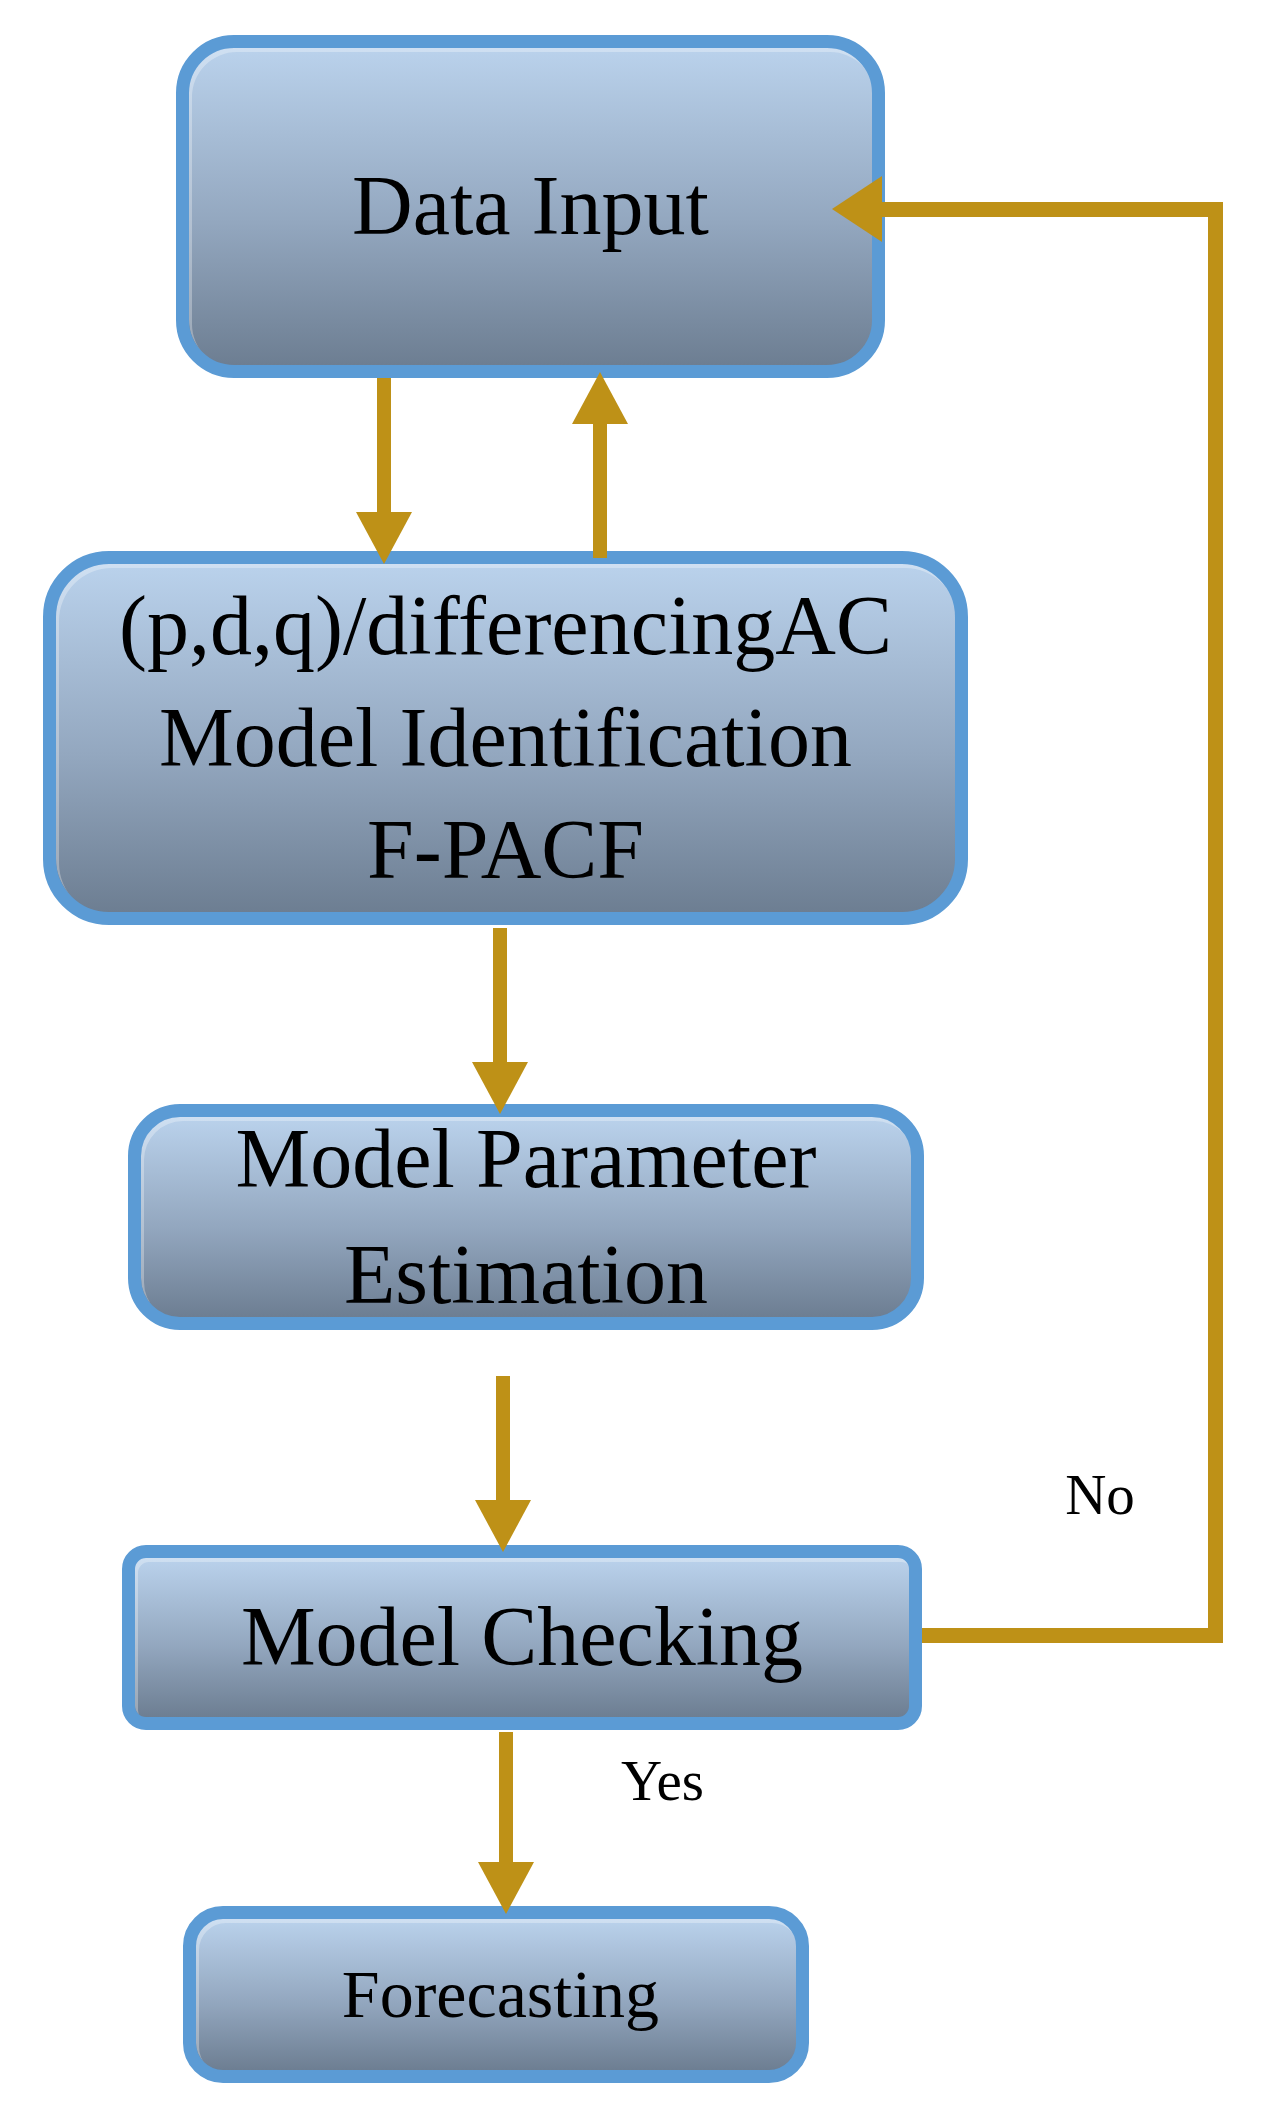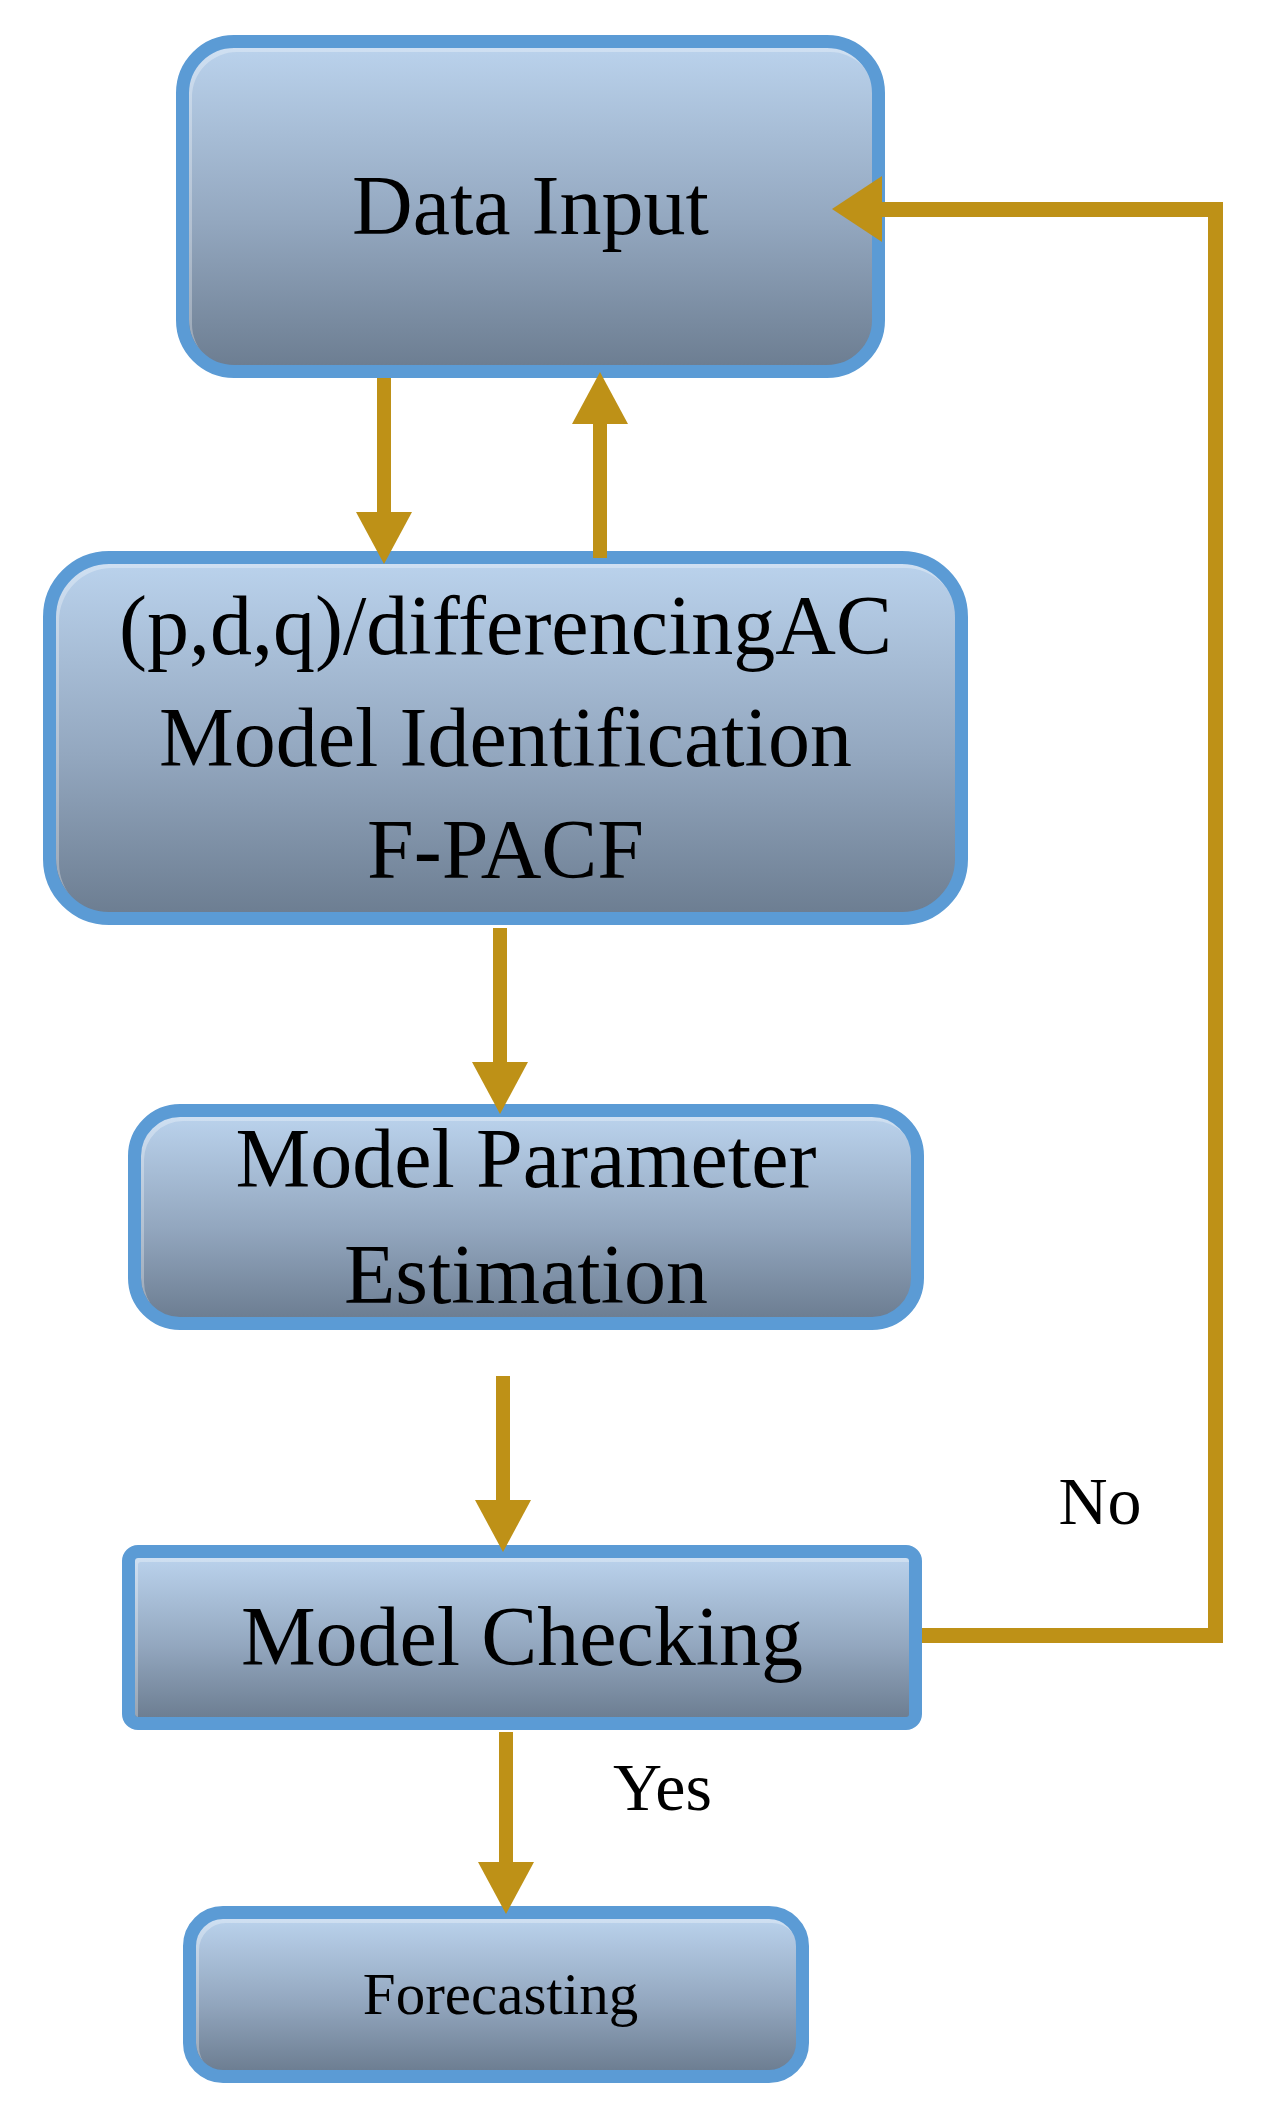--- a/index.html
+++ b/index.html
@@ -23,22 +23,22 @@
     flex-direction:column;
     align-items:center;
     justify-content:center;
     text-align:center;
     line-height:1.32;
   }
   .node .nline{display:block;white-space:nowrap;}
   .node-data-input{left:176px;top:35px;width:709px;height:343px;border-radius:58px;font-size:84px;line-height:1.72;}
   .node-model-identification{left:43px;top:551px;width:925px;height:374px;border-radius:66px;font-size:84px;line-height:1.33;}
   .node-model-parameter-estimation{left:128px;top:1104px;width:796px;height:226px;border-radius:52px;font-size:84px;line-height:1.38;}
-  .node-model-checking{left:122px;top:1545px;width:800px;height:185px;border-radius:16px;font-size:84px;}
-  .node-forecasting{left:183px;top:1906px;width:626px;height:177px;border-radius:40px;font-size:59px;padding-left:9px;}
+  .node-model-checking{left:122px;top:1545px;width:800px;height:185px;border-radius:24px;font-size:84px;}
+  .node-forecasting{left:183px;top:1906px;width:626px;height:177px;border-radius:40px;font-size:68px;padding-left:9px;}
 
   
   .seg{position:absolute;background:var(--arrow,#BE9117);}
   .head-down{
     position:absolute;width:0;height:0;
     border-left:28px solid transparent;
     border-right:28px solid transparent;
     border-top:52px solid var(--arrow,#BE9117);
   }
   .head-up{
@@ -70,21 +70,21 @@
   .a5-head{left:478px;top:1862px;}
   
   .no-bottom{left:922px;top:1628px;width:301px;height:15px;}
   .no-vert{left:1208px;top:202px;width:15px;height:1441px;}
   .no-top{left:878px;top:202px;width:345px;height:15px;}
   .no-head{left:832px;top:176px;}
 
   
   .edge-label{
     position:absolute;
-    font-size:68px;
+    font-size:57px;
     text-align:center;
     white-space:nowrap;
   }
   .label-no{left:995px;top:1462px;width:210px;}
   .label-yes{left:545px;top:1748px;width:235px;}
 </style>
 </head>
 <body>
 
 <div class="canvas" style="--node-border: #5B9BD5; --node-fill-top: #BAD2EC; --node-fill-bottom: #6D7E92; --arrow: #BE9117; --text: #000000; --background: #FFFFFF;">

